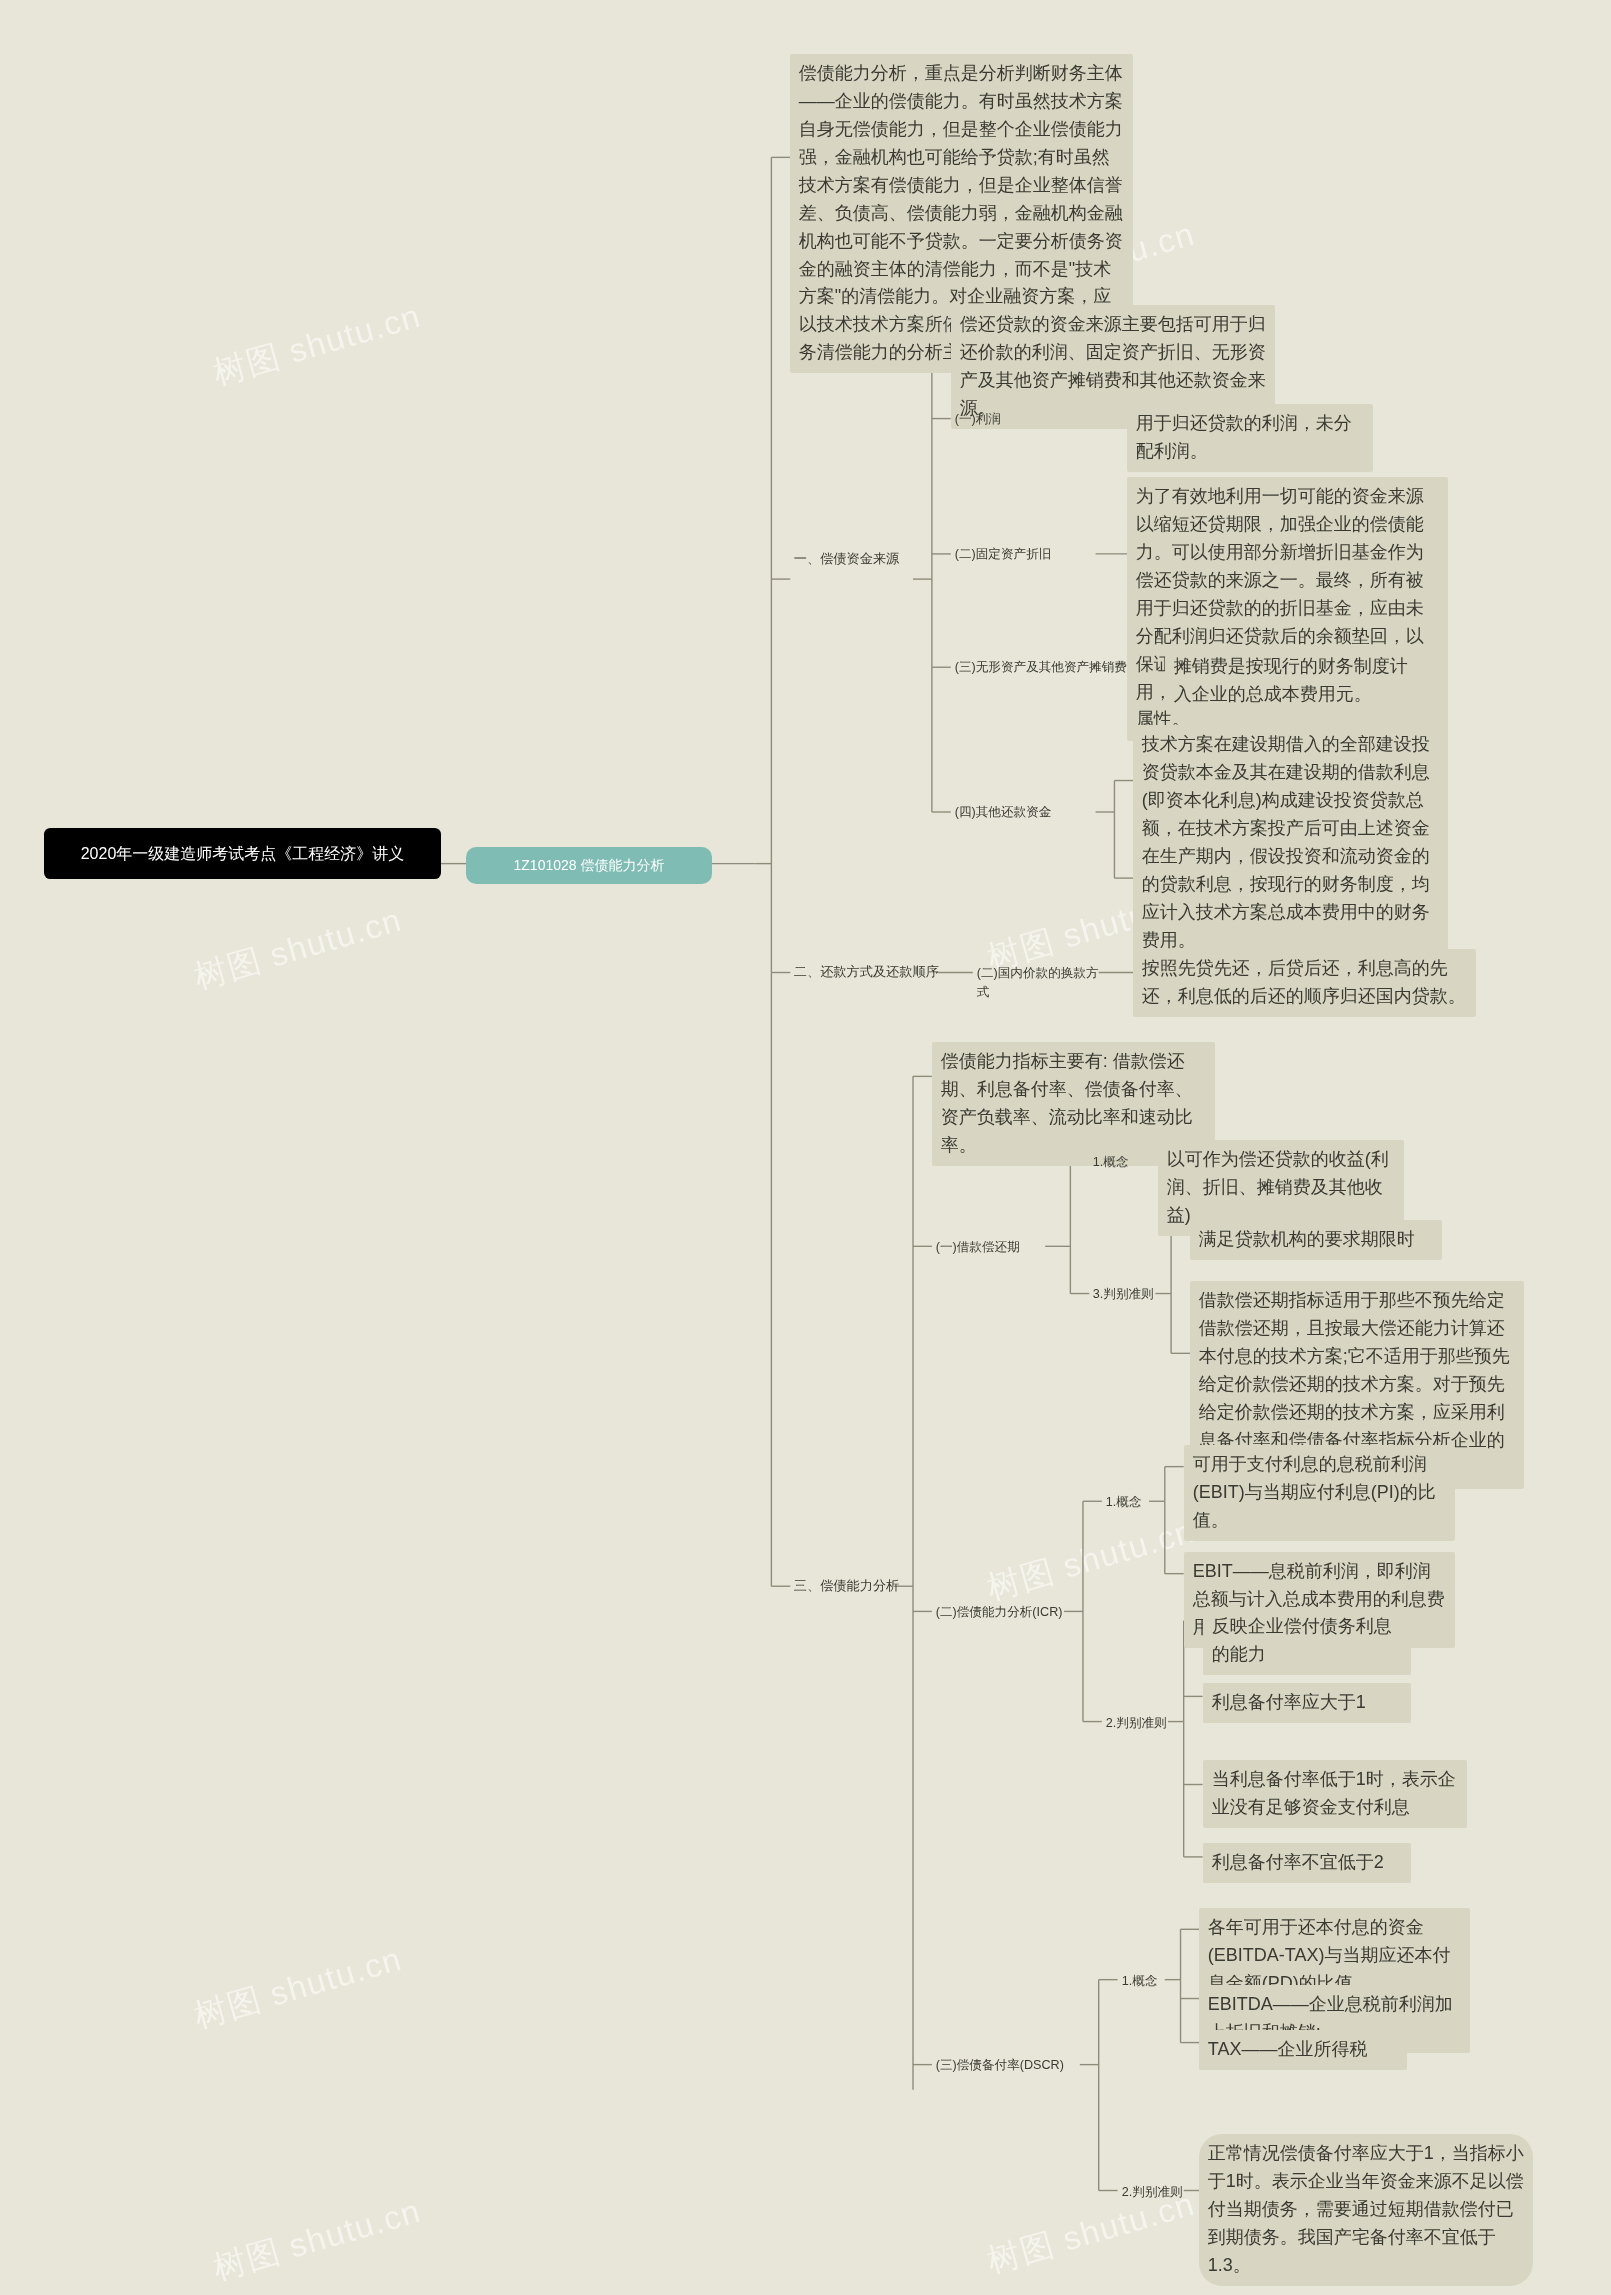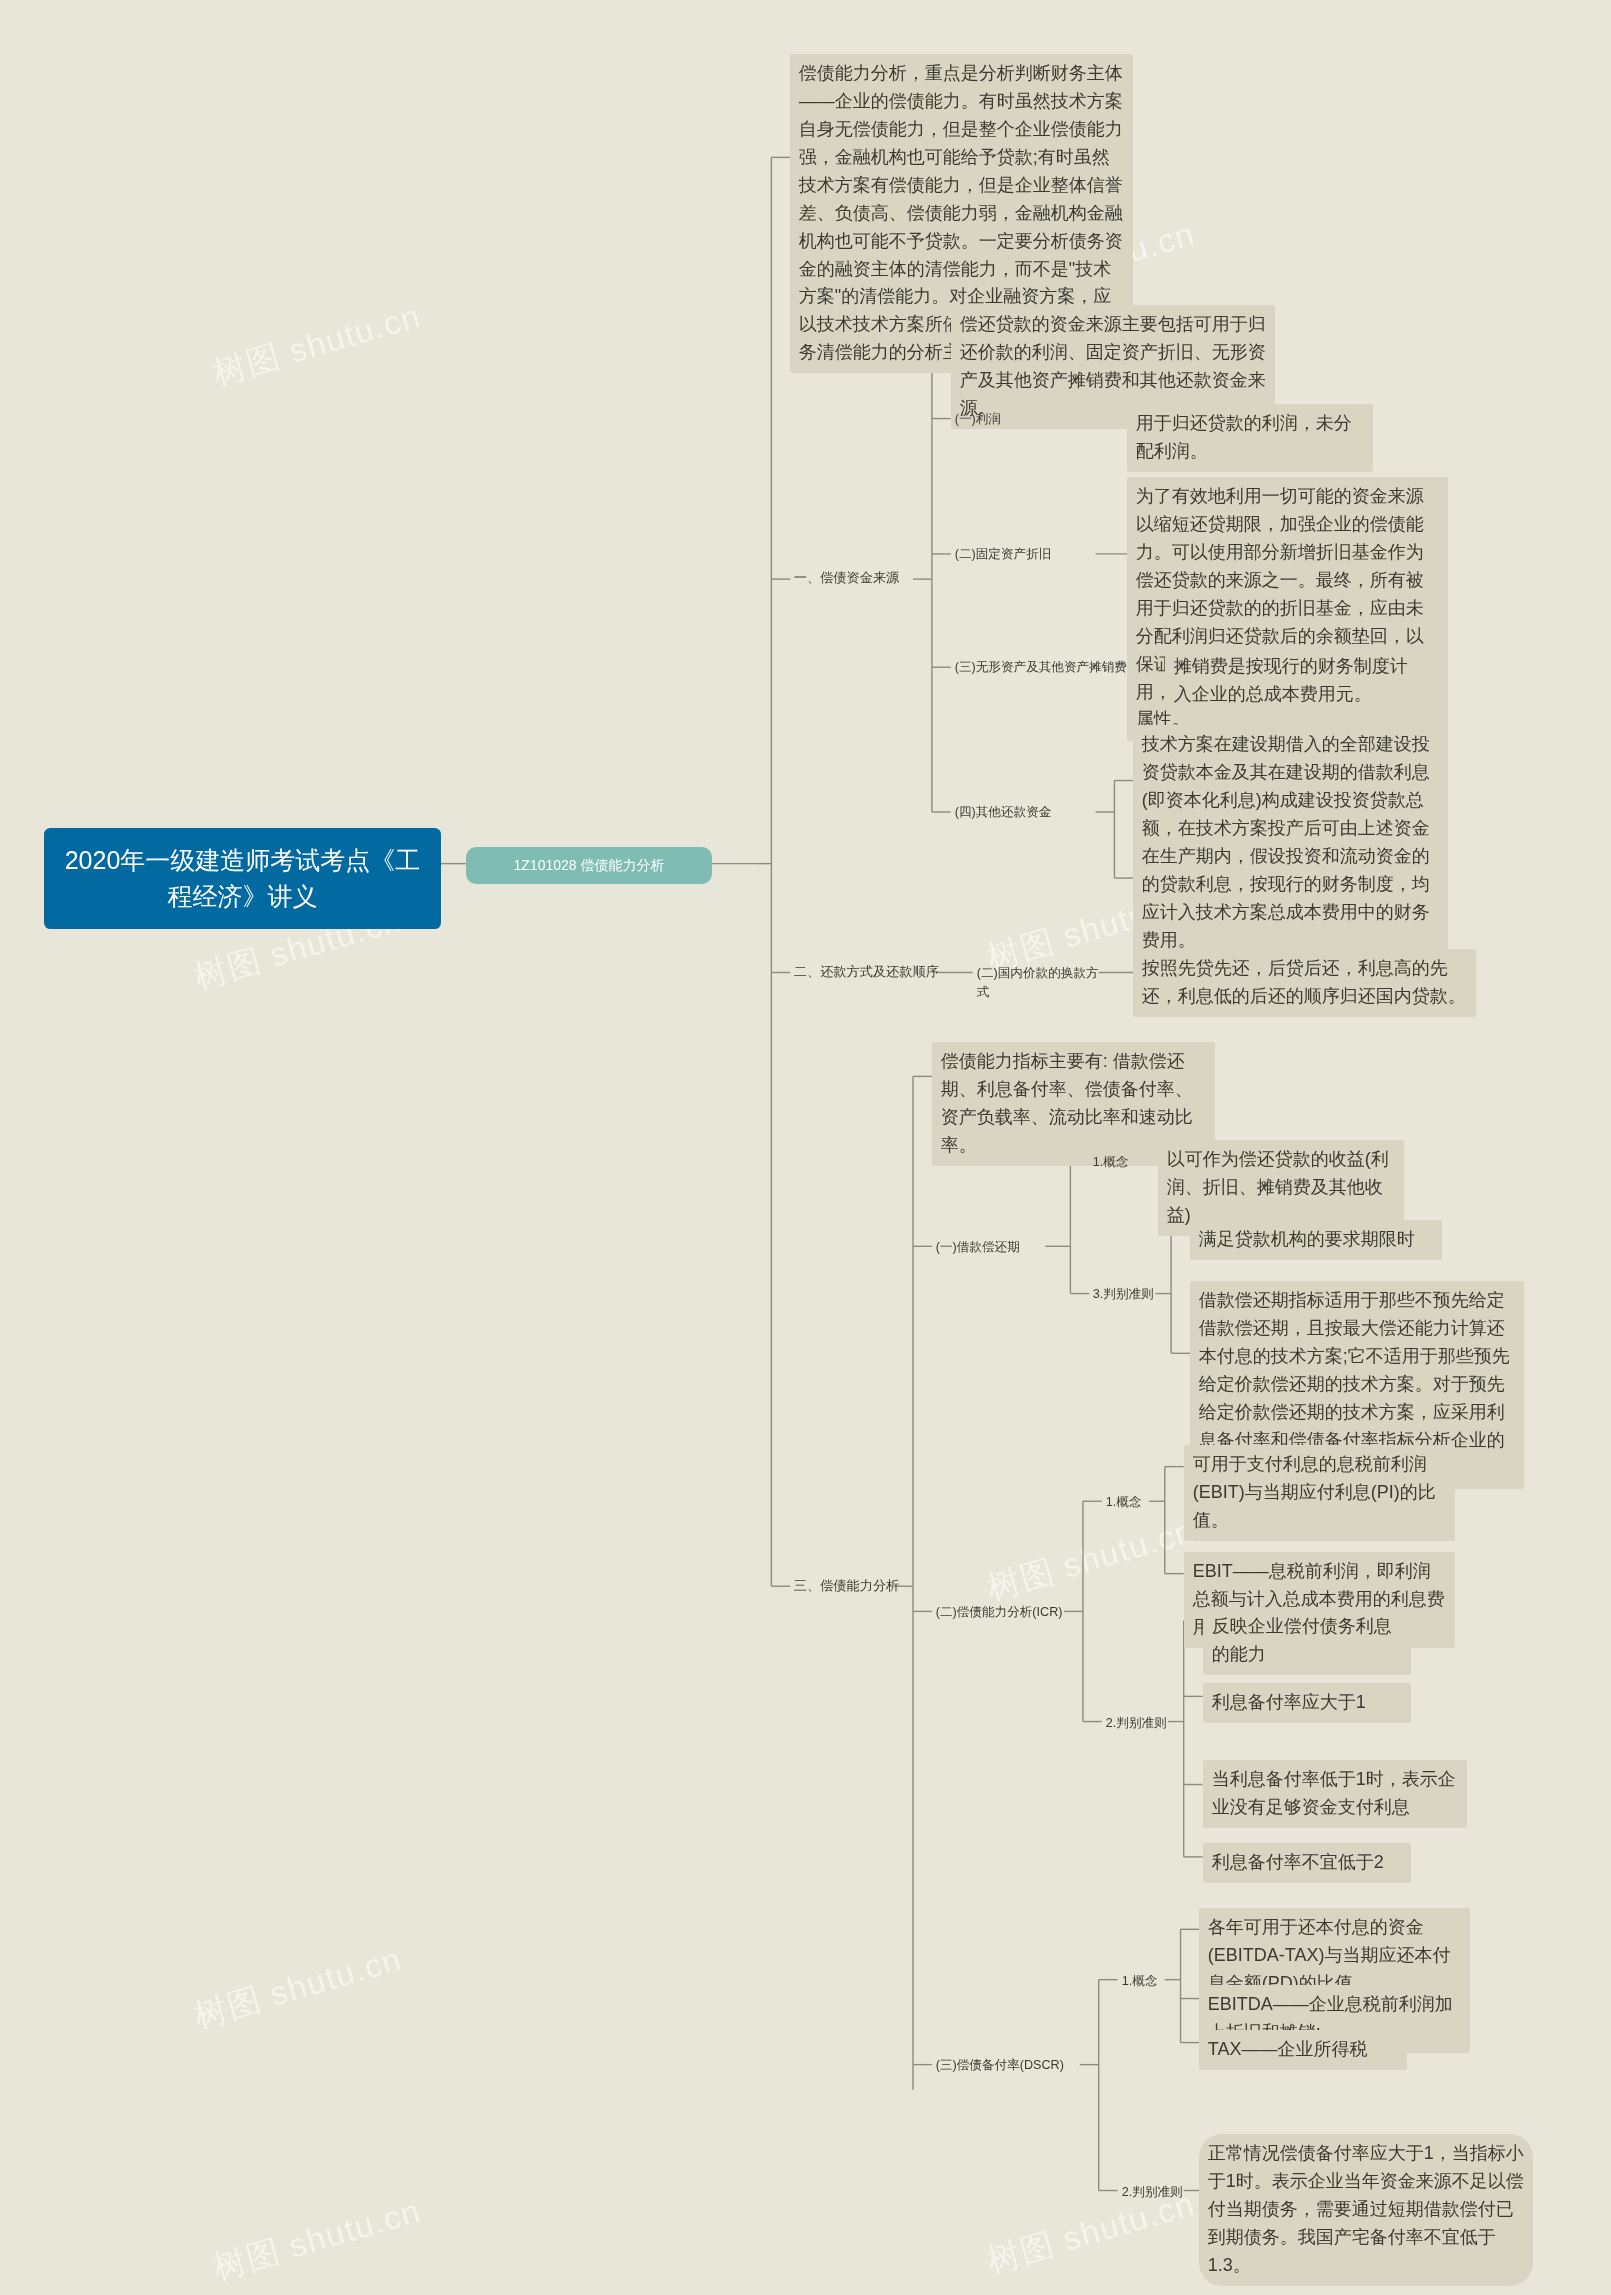--- a/index.html
+++ b/index.html
@@ -29,23 +29,23 @@
     position:absolute;
     box-sizing:border-box;
     background:#d8d6c2;
     color:#3a3a32;
     font-size:18px;
     line-height:1.55;
     padding:6.3px 8.8px;
     border-radius:1.9px;
   }
   .root{
-    background:#0369a1;
+    background:#000000;
     color:#ffffff;
-    font-size:25px;
+    font-size:16px;
     line-height:1.45;
     text-align:center;
     border-radius:6.3px;
     padding:14px 16.4px;
   }
   .topic{
     background:#7fbdb4;
     color:#ffffff;
     font-size:14px;
     border-radius:3.1px;
@@ -177,21 +177,21 @@
 </div>
 
 <div class="node topic" style="left:466px;top:847px;width:246px;border-radius:10px;">
   <span>1Z101028 偿债能力分析</span>
 </div>
 
 <div class="node leaf" style="left:790px;top:54px;width:343px;">
   <span>偿债能力分析，重点是分析判断财务主体——企业的偿债能力。有时虽然技术方案自身无偿债能力，但是整个企业偿债能力强，金融机构也可能给予贷款;有时虽然技术方案有偿债能力，但是企业整体信誉差、负债高、偿债能力弱，金融机构金融机构也可能不予贷款。一定要分析债务资金的融资主体的清偿能力，而不是"技术方案"的清偿能力。对企业融资方案，应以技术技术方案所依托的整个企业作为债务清偿能力的分析主体。</span>
 </div>
 
-<div class="node lvl2" style="left:790px;top:565px;width:126px;">
+<div class="node lvl2" style="left:790px;top:546px;width:126px;">
   <span>一、偿债资金来源</span>
 </div>
 
 <div class="node leaf" style="left:951px;top:305px;width:324px;">
   <span>偿还贷款的资金来源主要包括可用于归还价款的利润、固定资产折旧、无形资产及其他资产摊销费和其他还款资金来源。</span>
 </div>
 
 <div class="node lvl3" style="left:951px;top:407px;width:98px;">
   <span>(一)利润</span>
 </div>

